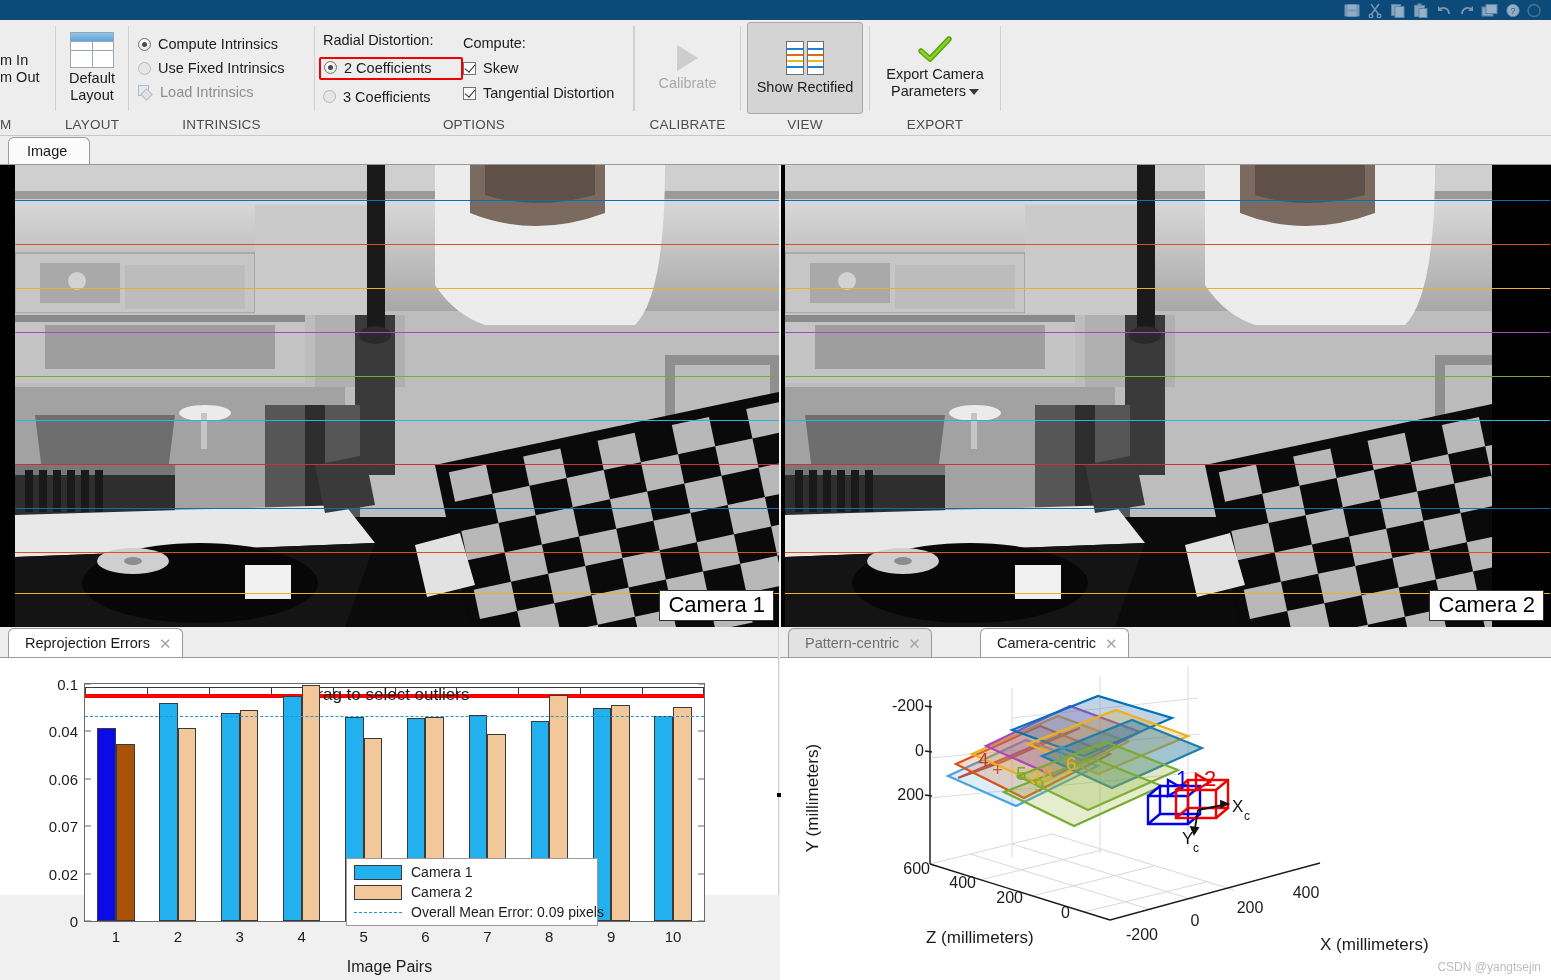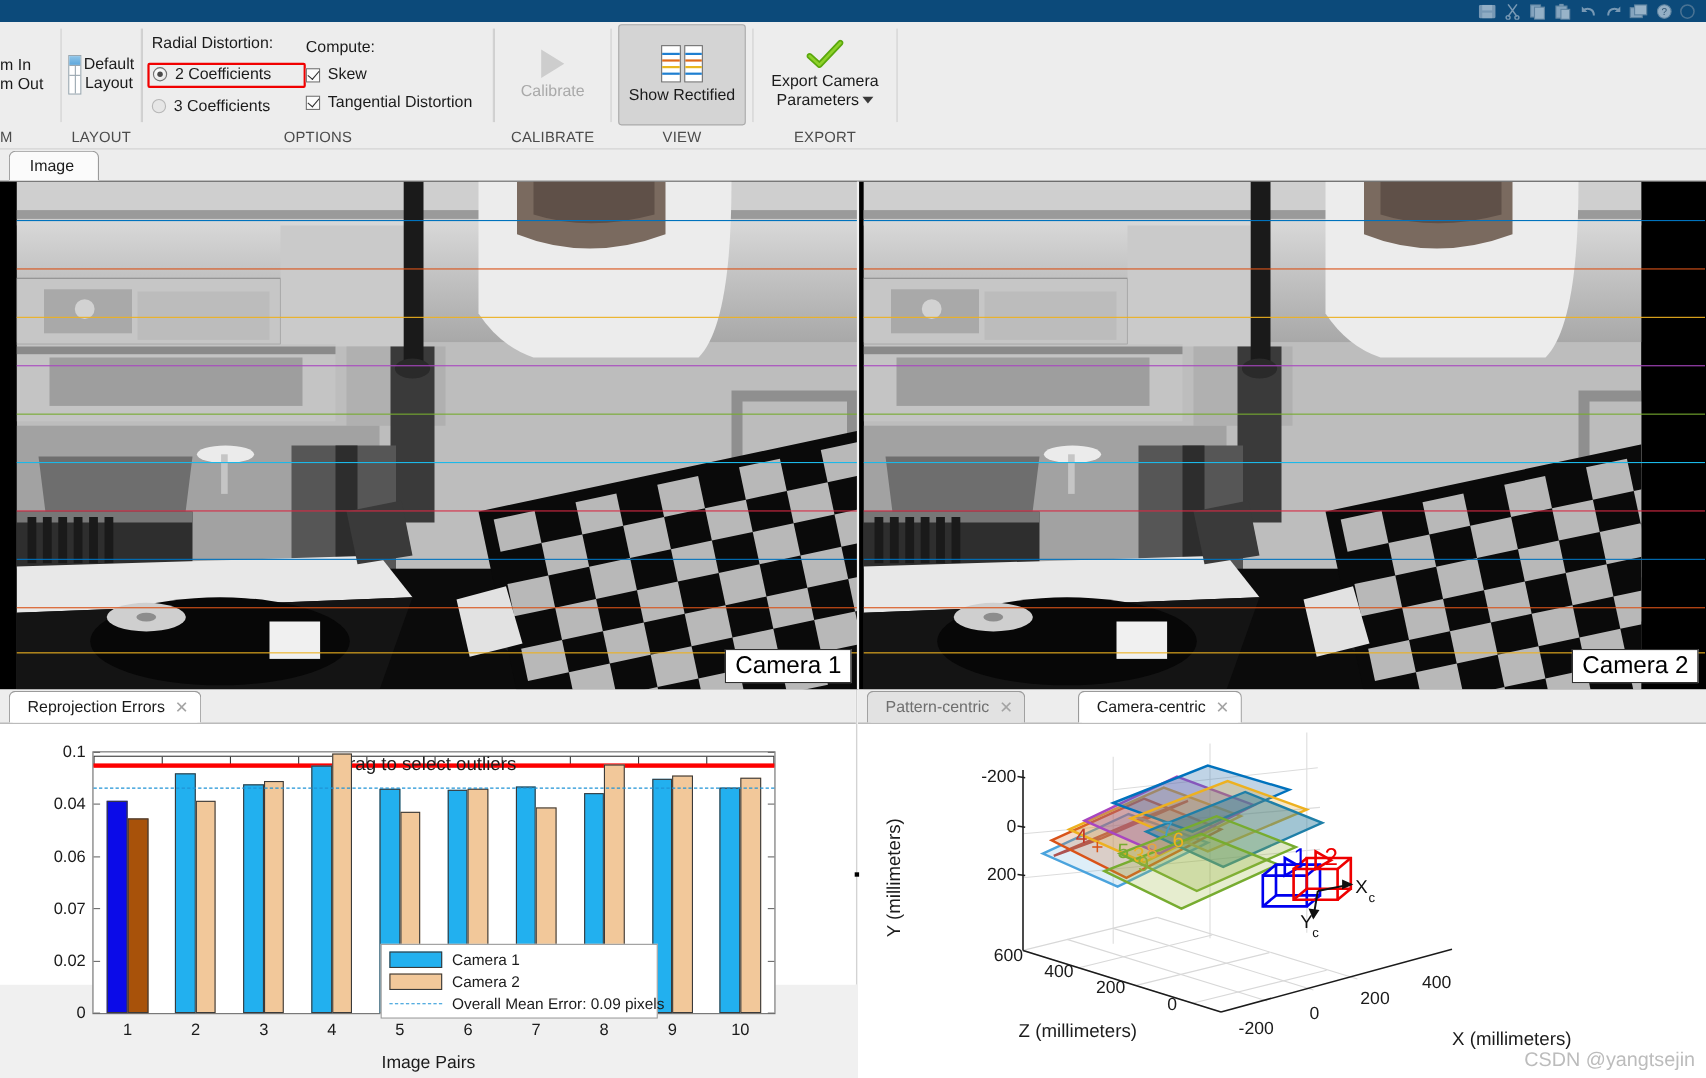--- a/index.html
+++ b/index.html
@@ -38,21 +38,21 @@
 
   
   .zoomgrp { width:55px; }
   .zoomgrp .gbody { flex-direction:column; justify-content:center; align-items:flex-start;
                     padding-left:0; gap:1px; }
   .zoomgrp .gbody span { font-size:14.5px; white-space:nowrap; }
   .zoomgrp .gtitle { text-align:left; padding-left:0; }
 
   
   .laygrp { width:72px; }
-  .laygrp .gbody { justify-content:center; align-items:center; gap:2px; }
+  .laygrp .gbody { flex-direction:column; justify-content:center; align-items:center; gap:2px; }
   .bigbtn-label { font-size:14.5px; line-height:17px; text-align:center; }
   .layicon { width:44px; height:36px; border:1px solid #9aa7b0; background:#fff; position:relative; }
   .layicon::before { content:''; position:absolute; left:0; top:0; right:0; height:8px;
                      background:linear-gradient(#8ec4e8,#5fa8dc); border-bottom:1px solid #9aa7b0; }
   .layicon .lv { position:absolute; left:50%; top:9px; bottom:0; width:1px; background:#9aa7b0; }
   .layicon .lh { position:absolute; left:0; right:0; top:50%; height:1px; background:#9aa7b0; }
 
   
   .intgrp { width:185px; }
   .intgrp .gbody { flex-direction:column; justify-content:center; align-items:flex-start; gap:8px;
@@ -196,21 +196,21 @@
     position:absolute; left:346px; top:200px; width:252px;
     background:#fff; border:1px solid #9a9a9a; padding:5px 7px;
     display:flex; flex-direction:column; gap:4px; z-index:5;
   }
   .lgrow { display:flex; align-items:center; gap:9px; font-size:14px; white-space:nowrap; }
   .swatch { width:48px; height:15px; border:1px solid #3a3a3a; flex:none; }
   .dashline { width:48px; height:0; border-top:1.6px dashed #1f93d6; flex:none; }
 
   
   .plot3d { position:absolute; inset:0; }
-  .wm { position:absolute; right:10px; bottom:6px; font-size:18px; color:#bcbcbc; }
+  .wm { position:absolute; right:10px; bottom:6px; font-size:12px; color:#bcbcbc; }
 
   .vsplit { position:absolute; left:779px; top:165px; width:2px; height:462px; background:#f0f0f0; }
   .dot { position:absolute; left:777px; top:793px; width:4px; height:4px; background:#000; }
 </style>
 </head>
 <body>
 
 <div id="app">
 
   <div class="titlebar">
@@ -275,20 +275,40 @@
           </div>
         <div class="bigbtn-label">
           <div>Default</div>
           <div>Layout</div>
         </div>
       </div>
       <div class="gtitle">LAYOUT</div>
     </div>
     <div class="sep"></div>
 
+    <div class="rgroup intgrp">
+      <div class="gbody">
+        <div class="radio-row">
+          <span class="radio on"></span>
+          <span>Compute Intrinsics</span>
+        </div>
+        <div class="radio-row">
+          <span class="radio dim"></span>
+          <span>Use Fixed Intrinsics</span>
+        </div>
+        <div class="radio-row">
+          <span class="loadic">
+              <i class="sq"></i>
+              <i class="tag"></i>
+            </span>
+          <span class="dimtxt">Load Intrinsics</span>
+        </div>
+      </div>
+      <div class="gtitle">INTRINSICS</div>
+    </div>
     <div class="sep"></div>
 
     <div class="rgroup optgrp">
       <div class="gbody">
         <div class="optcol c1">
           <div class="optlabel">Radial Distortion:</div>
           <div class="radio-row redbox">
             <span class="radio on"></span>
             <span>2 Coefficients</span>
           </div>

